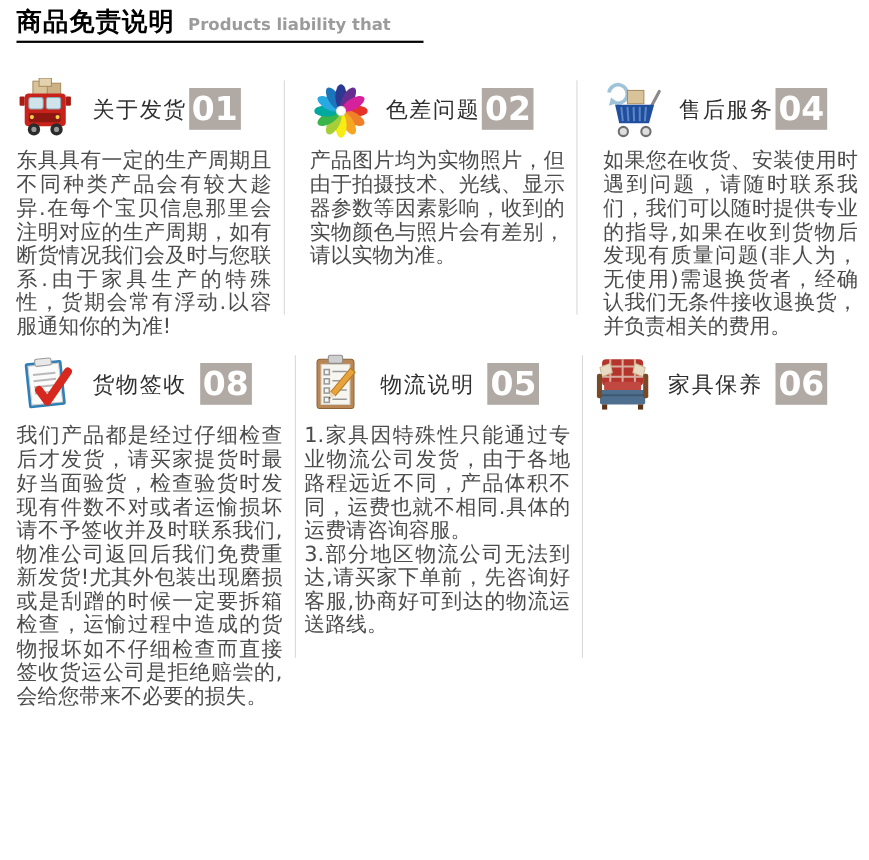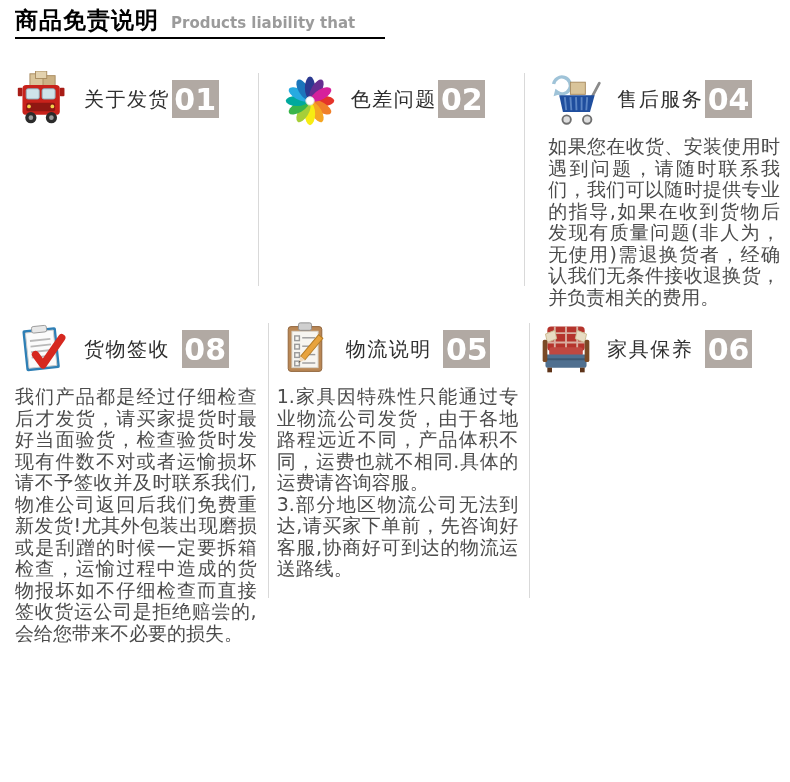--- a/index.html
+++ b/index.html
@@ -72,20 +72,23 @@
     <circle cx="40" cy="38" r="2" fill="#f2d44c"></circle>
     <circle cx="17" cy="50" r="6" fill="#2b2b2b"></circle>
             <circle cx="17" cy="50" r="2.5" fill="#9a9a9a"></circle>
     <circle cx="39" cy="50" r="6" fill="#2b2b2b"></circle>
             <circle cx="39" cy="50" r="2.5" fill="#9a9a9a"></circle>
   </svg>
 </span>
       <span class="sec-title">关于发货</span>
       <span class="badge">01</span>
     </div>
+    <div class="sec-body">
+        <p class="para">东具具有一定的生产周期且不同种类产品会有较大趁异.在每个宝贝信息那里会注明对应的生产周期，如有断货情况我们会及时与您联系.由于家具生产的特殊性，货期会常有浮动.以容服通知你的为准!</p>
+      </div>
   </div>
 
   <div class="cell">
     <div class="sec-head">
       <span class="icon">
   <svg viewBox="0 0 60 60" xmlns="http://www.w3.org/2000/svg">
     <g>
       <ellipse cx="44" cy="32" rx="12" ry="5.5" fill="#e5332a" transform="rotate(0 30 32)"></ellipse>
       <ellipse cx="44" cy="32" rx="12" ry="5.5" fill="#f07f29" transform="rotate(30 30 32)"></ellipse>
       <ellipse cx="44" cy="32" rx="12" ry="5.5" fill="#f5a623" transform="rotate(60 30 32)"></ellipse>
@@ -98,20 +101,23 @@
       <ellipse cx="44" cy="32" rx="12" ry="5.5" fill="#2b3990" transform="rotate(270 30 32)"></ellipse>
       <ellipse cx="44" cy="32" rx="12" ry="5.5" fill="#662d91" transform="rotate(300 30 32)"></ellipse>
       <ellipse cx="44" cy="32" rx="12" ry="5.5" fill="#d6219c" transform="rotate(330 30 32)"></ellipse>
     </g>
     <circle cx="30" cy="32" r="4.5" fill="#ffffff" stroke="#dddddd"></circle>
   </svg>
 </span>
       <span class="sec-title">色差问题</span>
       <span class="badge">02</span>
     </div>
+    <div class="sec-body">
+        <p class="para">产品图片均为实物照片，但由于拍摄技术、光线、显示器参数等因素影响，收到的实物颜色与照片会有差别，请以实物为准。</p>
+      </div>
   </div>
 
   <div class="cell">
     <div class="sec-head">
       <span class="icon">
   <svg viewBox="0 0 60 60" xmlns="http://www.w3.org/2000/svg">
     <path d="M6,14 a9,9 0 1 1 4,9" fill="none" stroke="#9fc3d8" stroke-width="3.5"></path>
     <polygon points="8,19 15,24 6,27" fill="#9fc3d8"></polygon>
     <rect x="24" y="12" width="16" height="13" fill="#d9c49a" stroke="#a88b5f"></rect>
     <path d="M47,28 L55,13" stroke="#8a8a8a" stroke-width="3" fill="none" stroke-linecap="round"></path>

